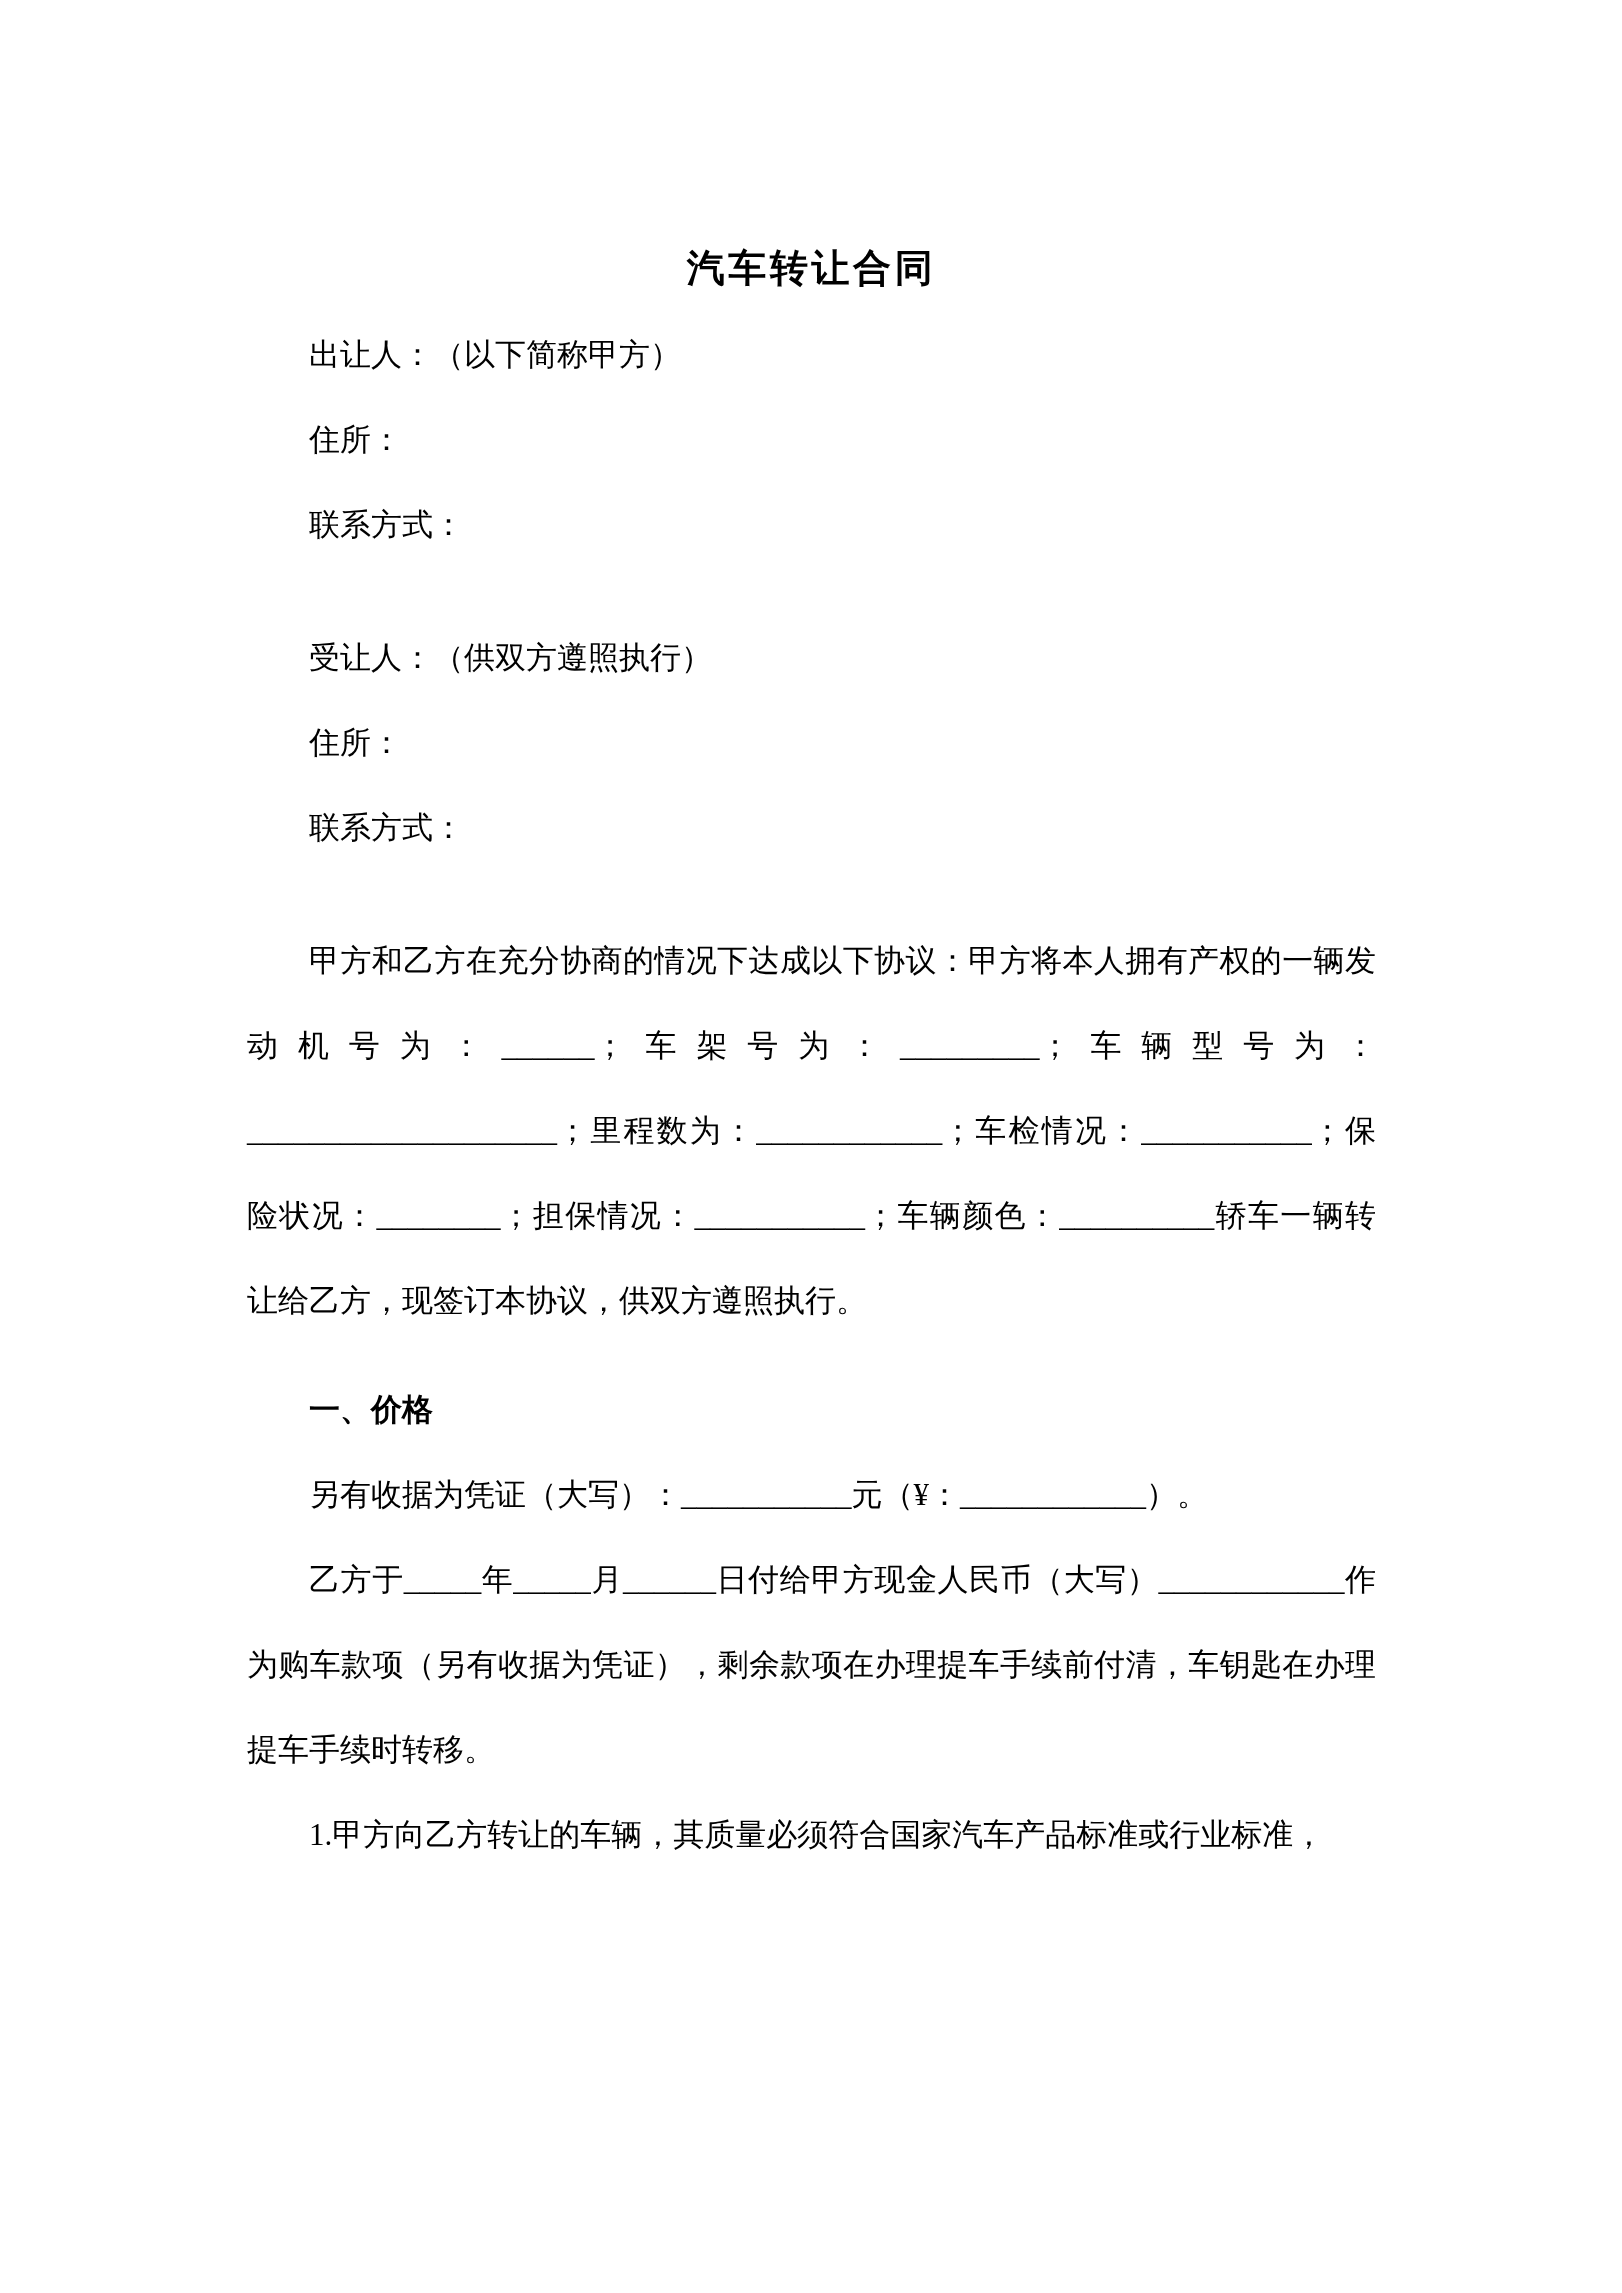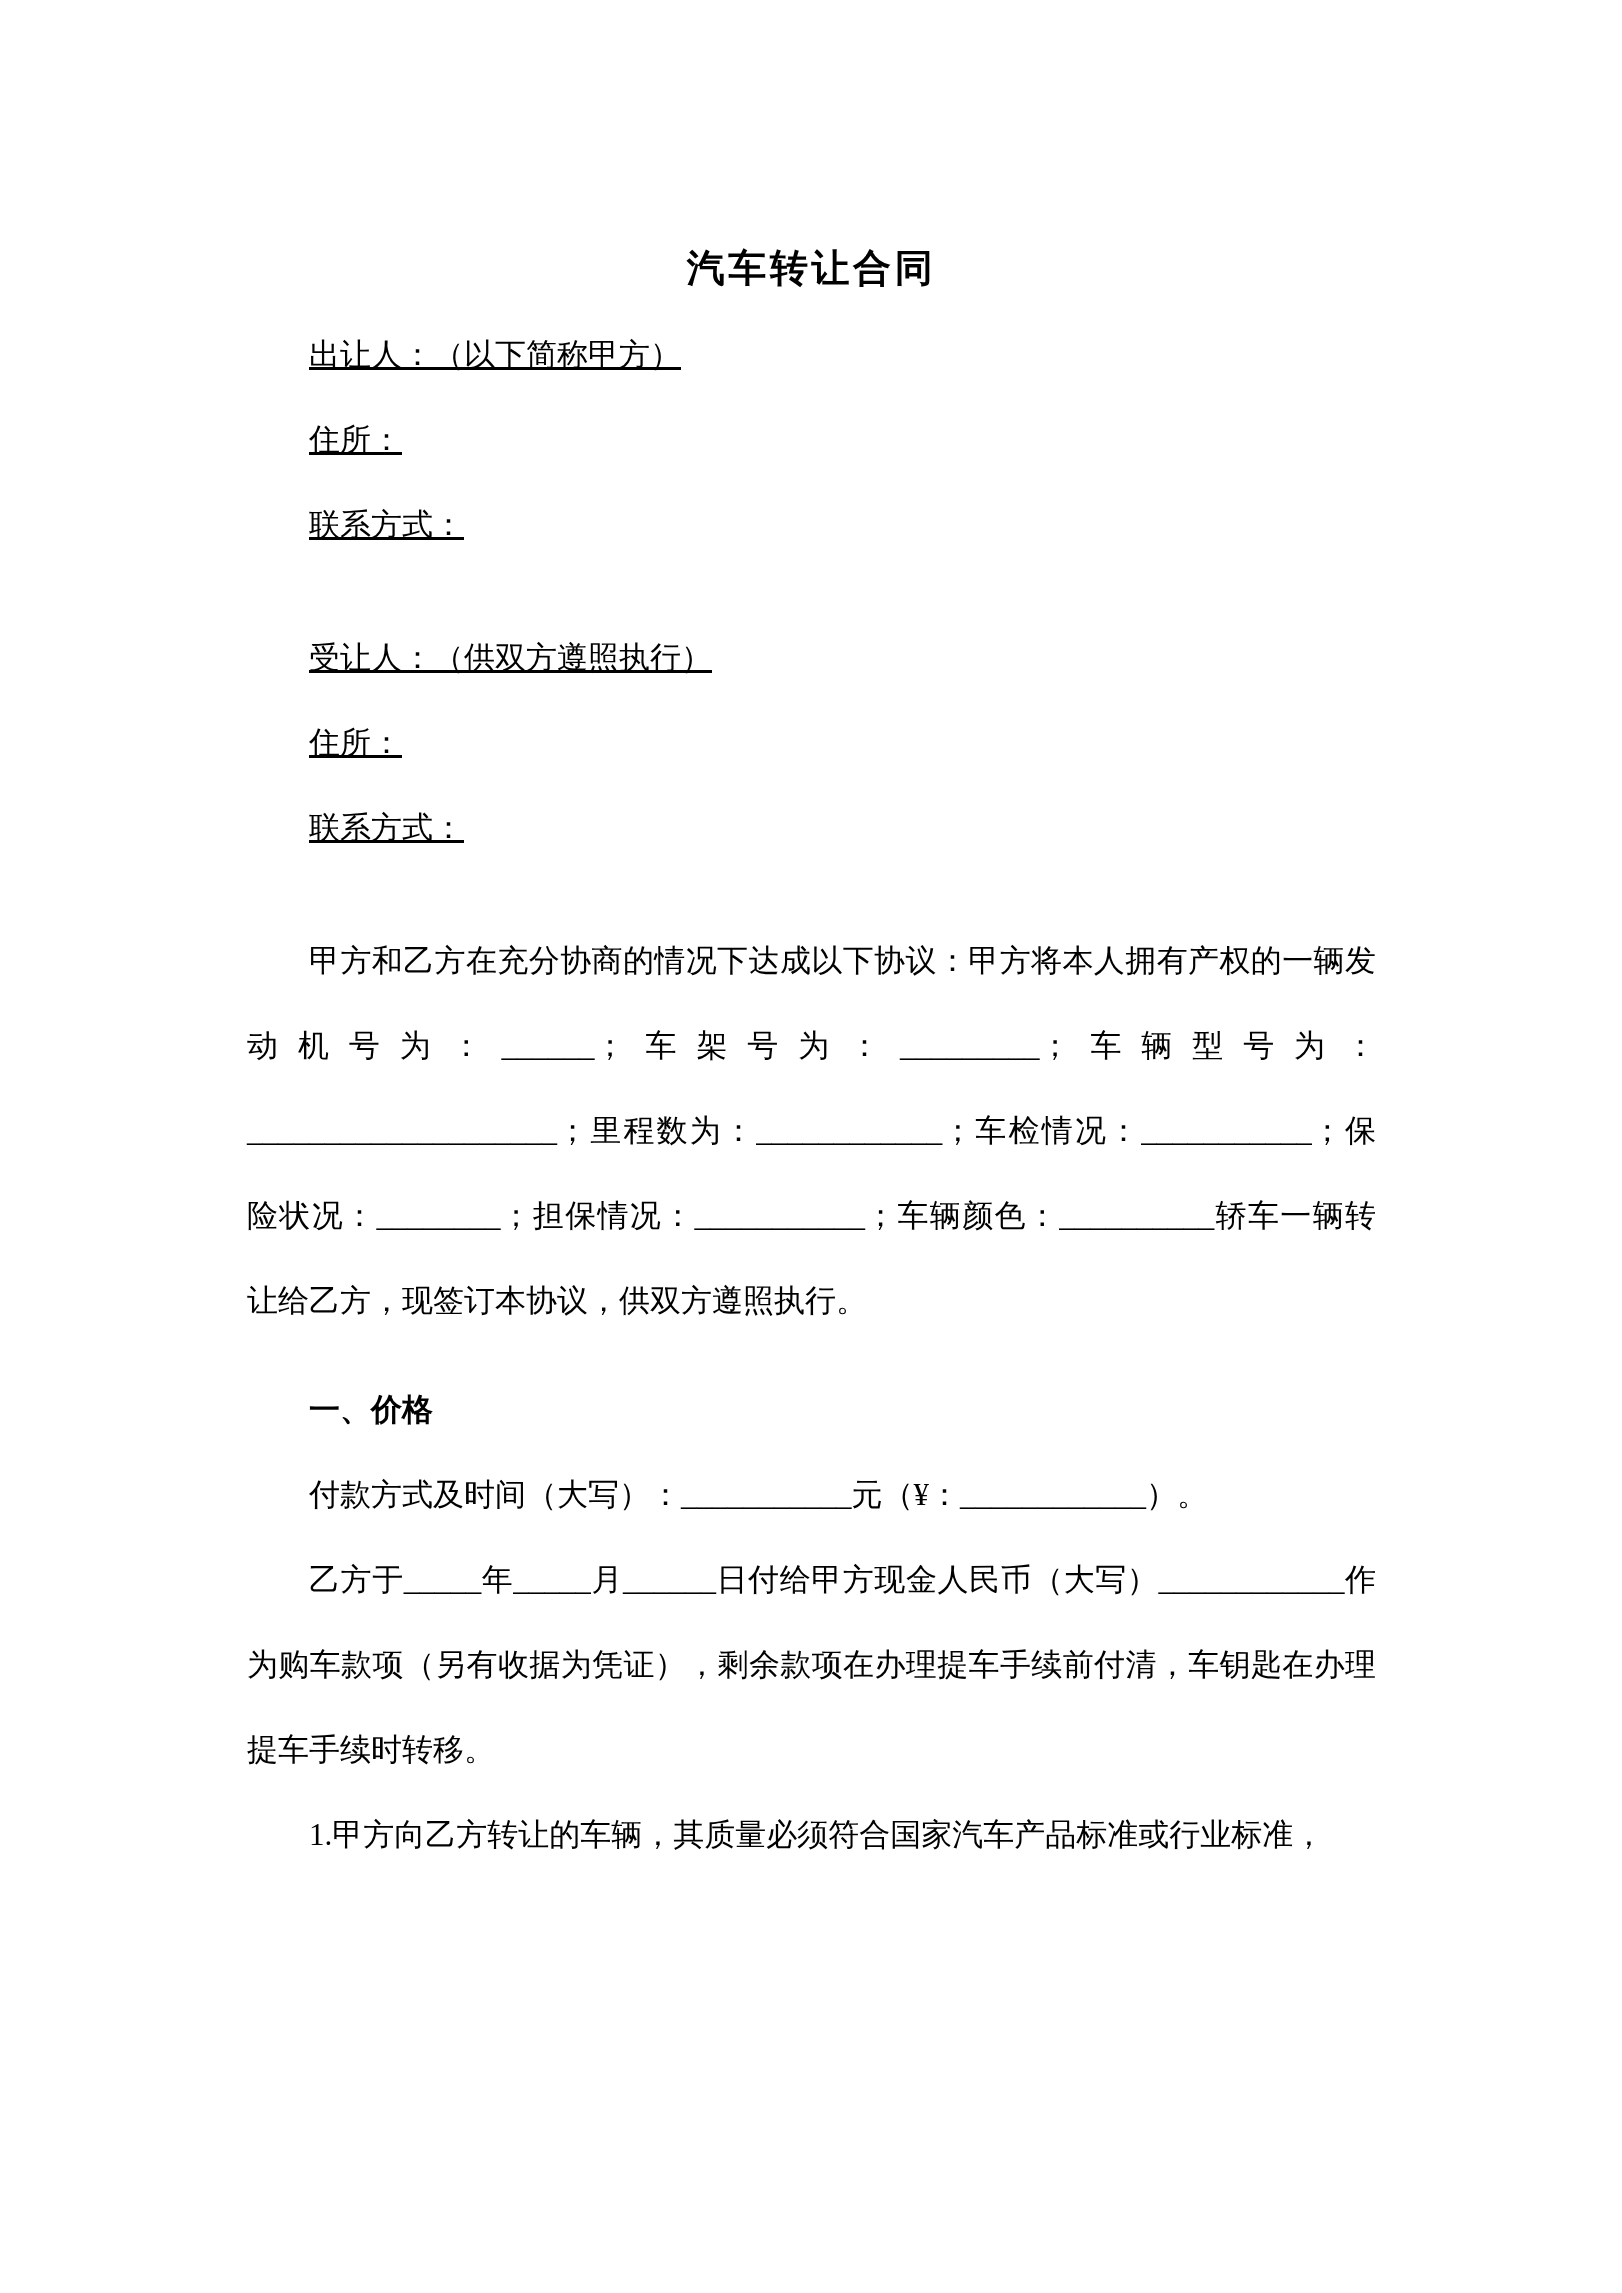--- a/index.html
+++ b/index.html
@@ -18,21 +18,21 @@
     font-size: 31px;
     line-height: 85px;
   }
   .title {
     text-align: center;
     font-size: 38px;
     font-weight: bold;
     letter-spacing: 3.6px;
     line-height: 87px;
   }
-  p.line { text-indent: 62px; text-decoration: underline; }
+  p.line { text-indent: 62px; }
   p.just {
     text-align: justify;
     text-justify: inter-ideograph;
   }
   p.body-par { text-indent: 62px; }
   .gap-lg { margin-top: 48px; }
   .gap-sm { margin-top: 23.6px; }
   .heading {
     font-weight: bold;
     text-indent: 62px;
@@ -49,20 +49,20 @@
   <p class="line">住所：</p>
   <p class="line">联系方式：</p>
 
   <p class="line gap-lg">受让人：（供双方遵照执行）</p>
   <p class="line">住所：</p>
   <p class="line">联系方式：</p>
 
   <p class="body-par just gap-lg">甲方和乙方在充分协商的情况下达成以下协议：甲方将本人拥有产权的一辆发动机号为：______；车架号为：_________；车辆型号为：____________________；里程数为：____________；车检情况：___________；保险状况：________；担保情况：___________；车辆颜色：__________轿车一辆转让给乙方，现签订本协议，供双方遵照执行。</p>
 
   <p class="heading gap-sm">一、价格</p>
-  <p class="body-par just">付款方式及时间（大写）：___________元（¥：____________）。</p>
+  <p class="body-par just">另有收据为凭证（大写）：___________元（¥：____________）。</p>
 
   <p class="body-par just">乙方于_____年_____月______日付给甲方现金人民币（大写）____________作为购车款项（另有收据为凭证），剩余款项在办理提车手续前付清，车钥匙在办理提车手续时转移。</p>
 
   <p class="body-par just">1.甲方向乙方转让的车辆，其质量必须符合国家汽车产品标准或行业标准，</p>
 
 </div>
 
 
 </body></html>

